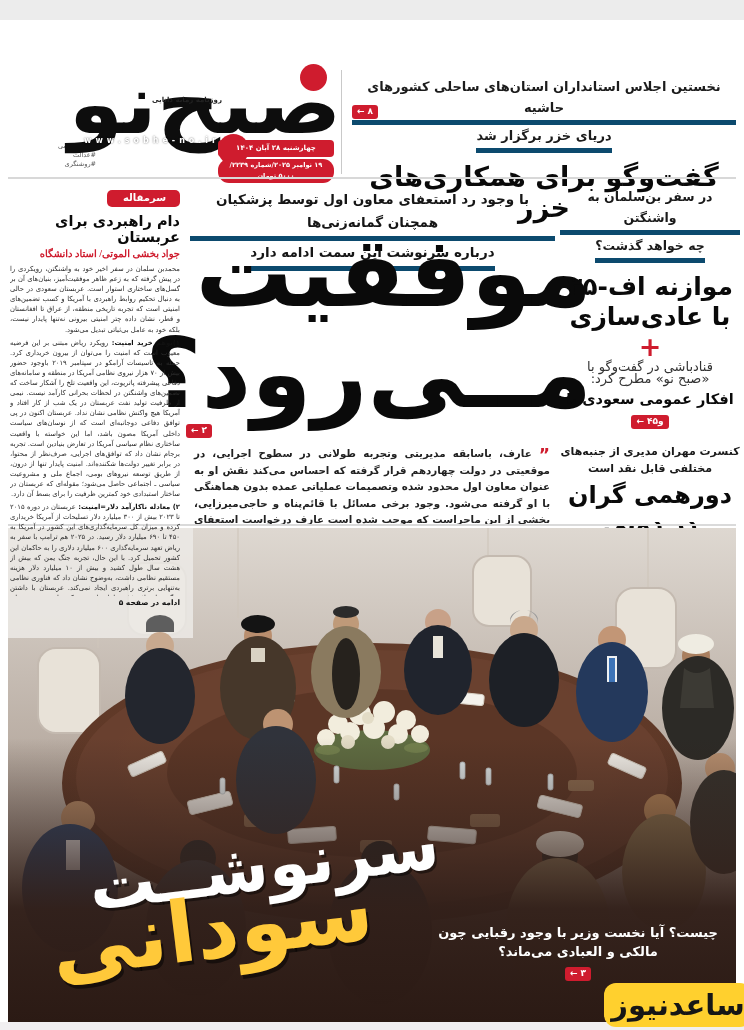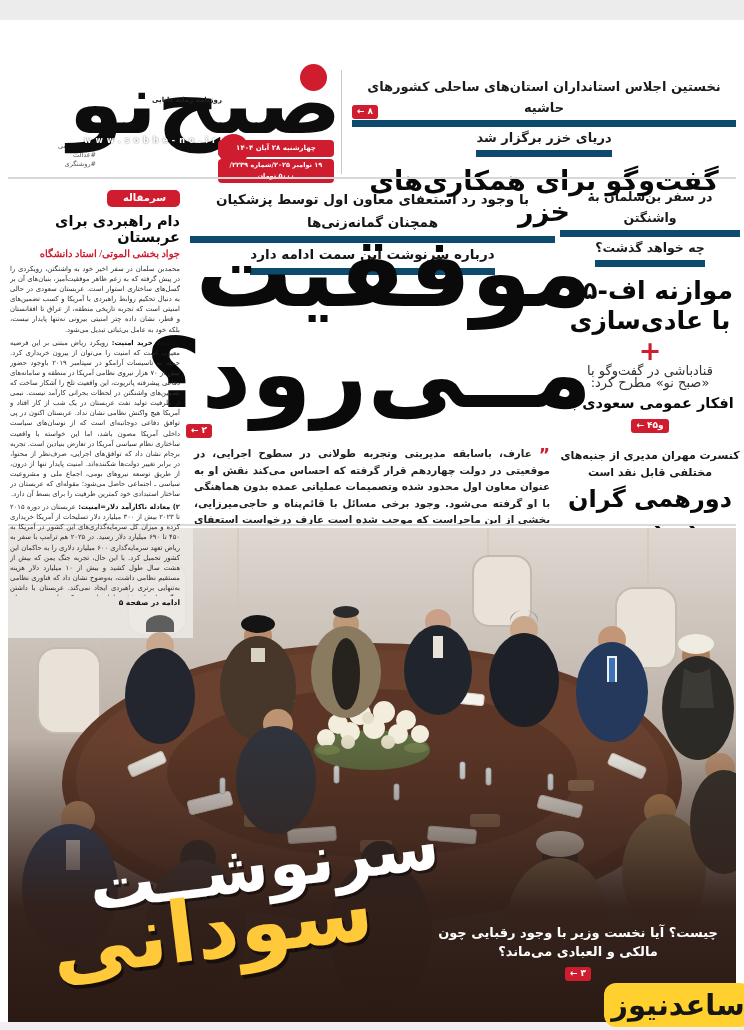--- a/index.html
+++ b/index.html
@@ -1,21 +1,21 @@
 <!DOCTYPE html>
 <html lang="fa"><head>
 <meta charset="utf-8">
 <style>
   html,body{margin:0;padding:0;background:#fff;}
   #page{position:relative;width:744px;height:1030px;background:#ffffff;overflow:hidden;
         font-family:"DejaVu Sans",sans-serif;direction:rtl;}
   .abs{position:absolute;}
   .c{text-align:center;}
   .r{text-align:right;}
-  .kline{display:inline-block;border-bottom:7px solid #0c4a6e;padding-bottom:2px;}
+  .kline{display:inline-block;border-bottom:5px solid #0c4a6e;padding-bottom:2px;}
   .badge{display:inline-flex;align-items:center;gap:3px;direction:ltr;
          background:#cf1c2e;color:#fff;border-radius:3px;padding:1px 5px 2px 5px;
          font-size:9px;font-weight:bold;line-height:11px;}
   .badge .arr{font-size:9px;}
   .pill{background:#cf1c2e;color:#fff;border-radius:4px;font-weight:bold;}
   .ed-body{font-size:6.8px;line-height:10.1px;text-align:justify;color:#2a2a2a;margin:0 0 3px 0;}
   .ed-body b{font-weight:bold;color:#111;}
   .qmark{color:#cf1c2e;font-size:17px;font-weight:bold;line-height:8px;vertical-align:-4px;}
   .headline-black{color:#0a0a0a;font-weight:900;}
   .sudani-txt{font-weight:900;letter-spacing:-1px;white-space:nowrap;}
@@ -38,21 +38,21 @@
     <div class="abs" style="left:60px;top:0;width:290px;height:122px;direction:ltr;">
       <div class="abs" style="left:240px;top:8px;width:27px;height:27px;border-radius:50%;background:#cf1c2e;"></div>
       <div class="abs" style="left:158px;top:78px;width:31px;height:31px;border-radius:50%;background:#cf1c2e;"></div>
       <div class="abs" style="left:0px;top:-12px;width:290px;font-size:84px;font-weight:900;color:#0d0d0d;text-align:center;line-height:120px;transform:scaleX(1.05);">صبح‌نو</div>
       <div class="abs" style="left:92px;top:40px;font-size:7px;color:#222;font-weight:bold;">روزنامه زمانه دانایی</div>
       <div class="abs" style="left:24px;top:80px;font-size:8px;color:#ffffff;letter-spacing:4px;font-weight:bold;text-shadow:0 0 2px rgba(0,0,0,.6);">www.sobhe-no.ir</div>
     </div>
 
     <div class="abs" style="left:218px;top:84px;width:116px;direction:rtl;">
       <div class="pill c" style="font-size:7px;line-height:11px;padding:3px 4px;margin-bottom:2px;">چهارشنبه ۲۸ آبان ۱۴۰۴</div>
-      <div class="pill c" style="font-size:6.6px;line-height:11px;padding:1px 3px;">۱۹ نوامبر ۲۰۲۵/شماره ۲۲۳۹/ ۵۰۰۰ تومان</div>
+      <div class="pill c" style="font-size:6.6px;line-height:11px;padding:1px 3px;border-radius:11px;">۱۹ نوامبر ۲۰۲۵/شماره ۲۲۳۹/ ۵۰۰۰ تومان</div>
     </div>
 
     <div class="abs" style="left:341px;top:14px;width:1px;height:104px;background:#c9c9c9;"></div>
 
     <div class="abs c" style="left:352px;top:20px;width:384px;">
       <div style="font-size:13px;font-weight:bold;color:#1c1c1c;line-height:21px;">
         <span class="kline">نخستین اجلاس استانداران استان‌های ساحلی کشورهای حاشیه</span><br>
         <span class="kline">دریای خزر برگزار شد</span>
       </div>
       <div class="abs badge" style="left:0px;top:29px;">

